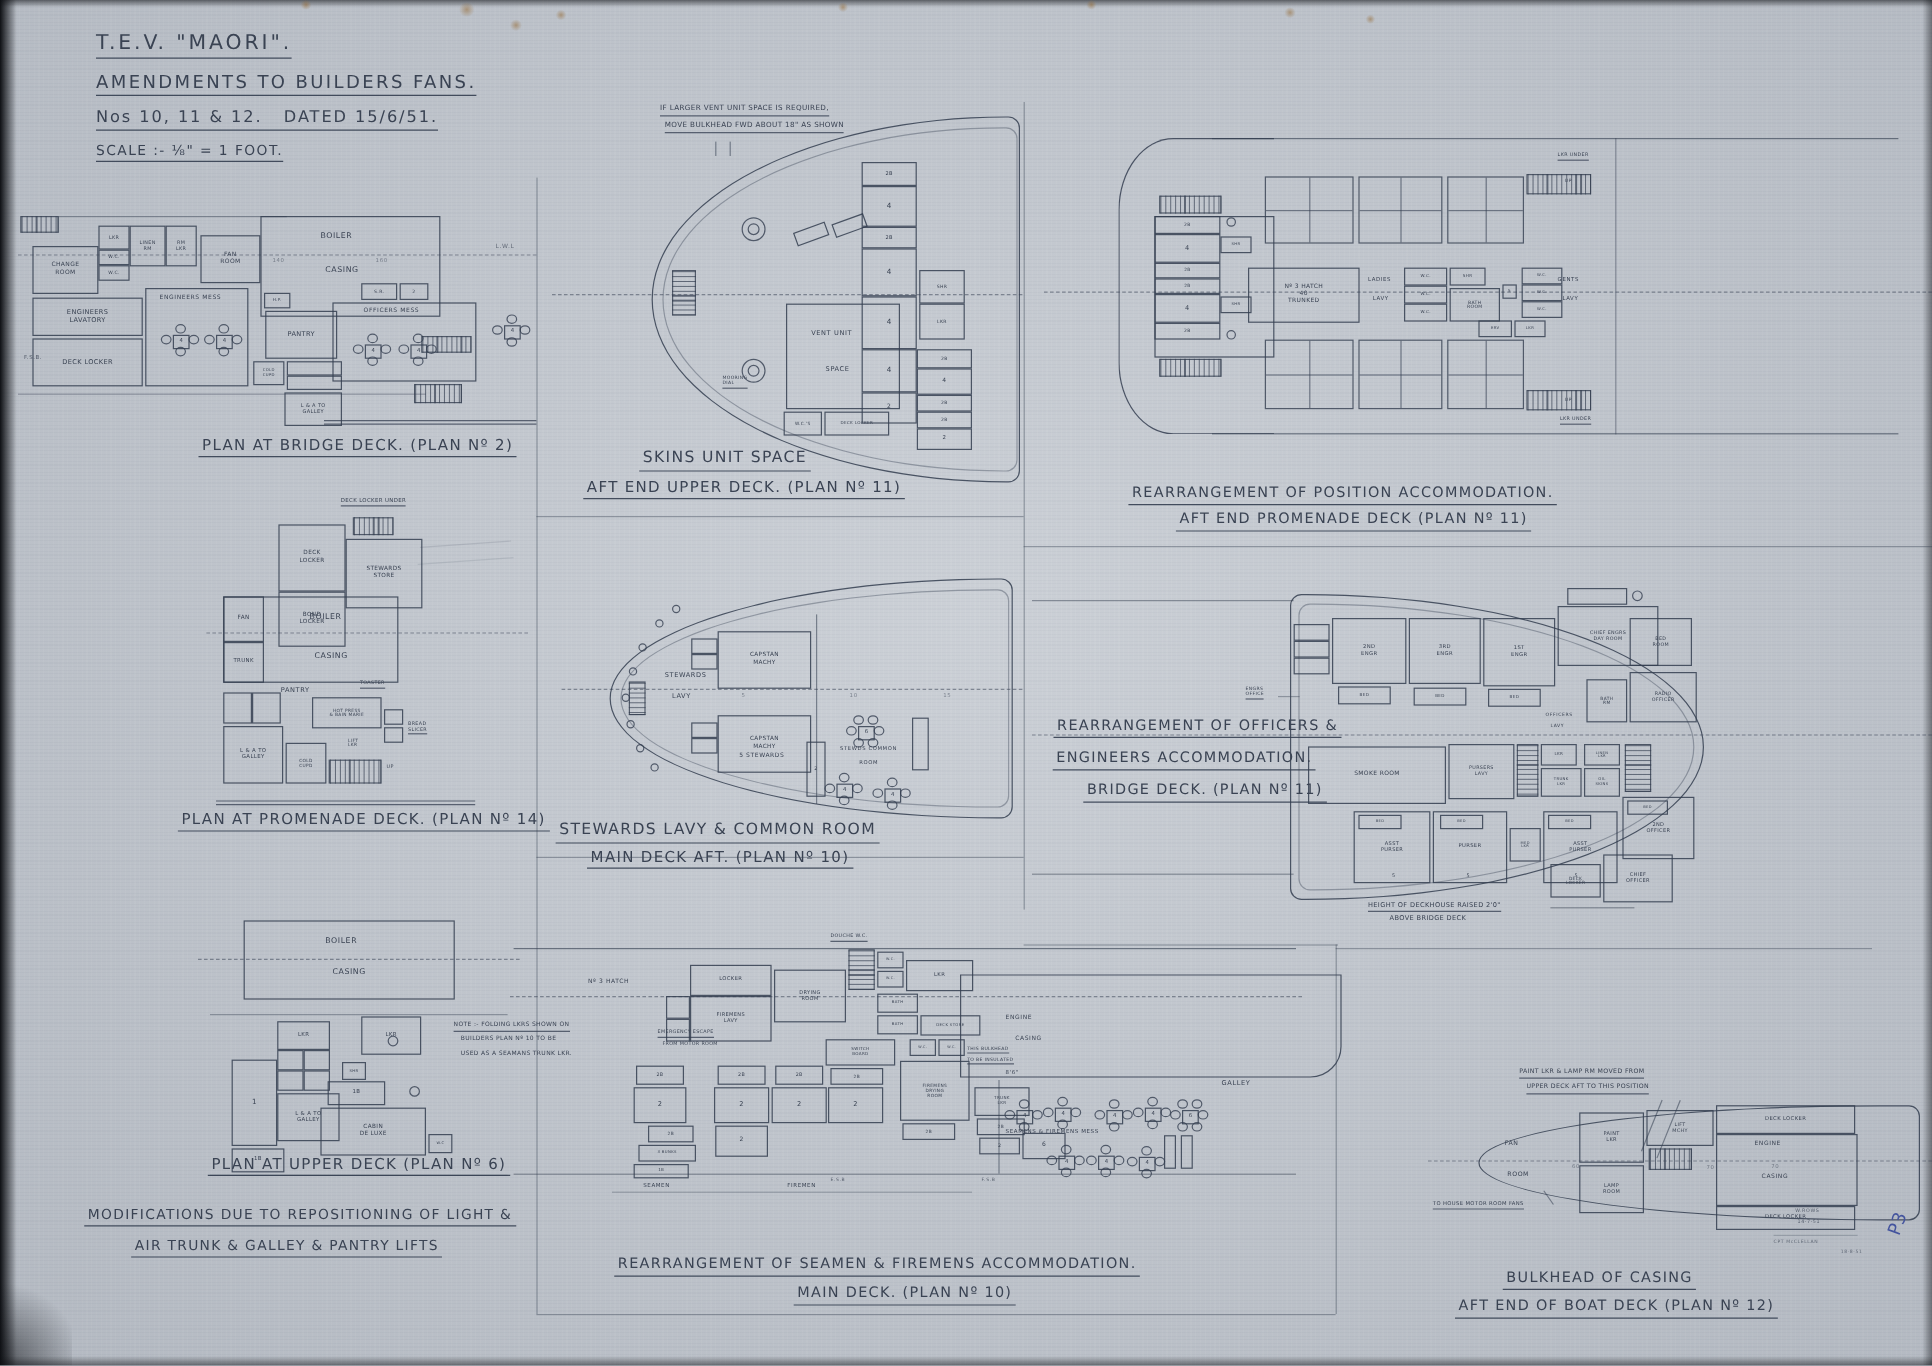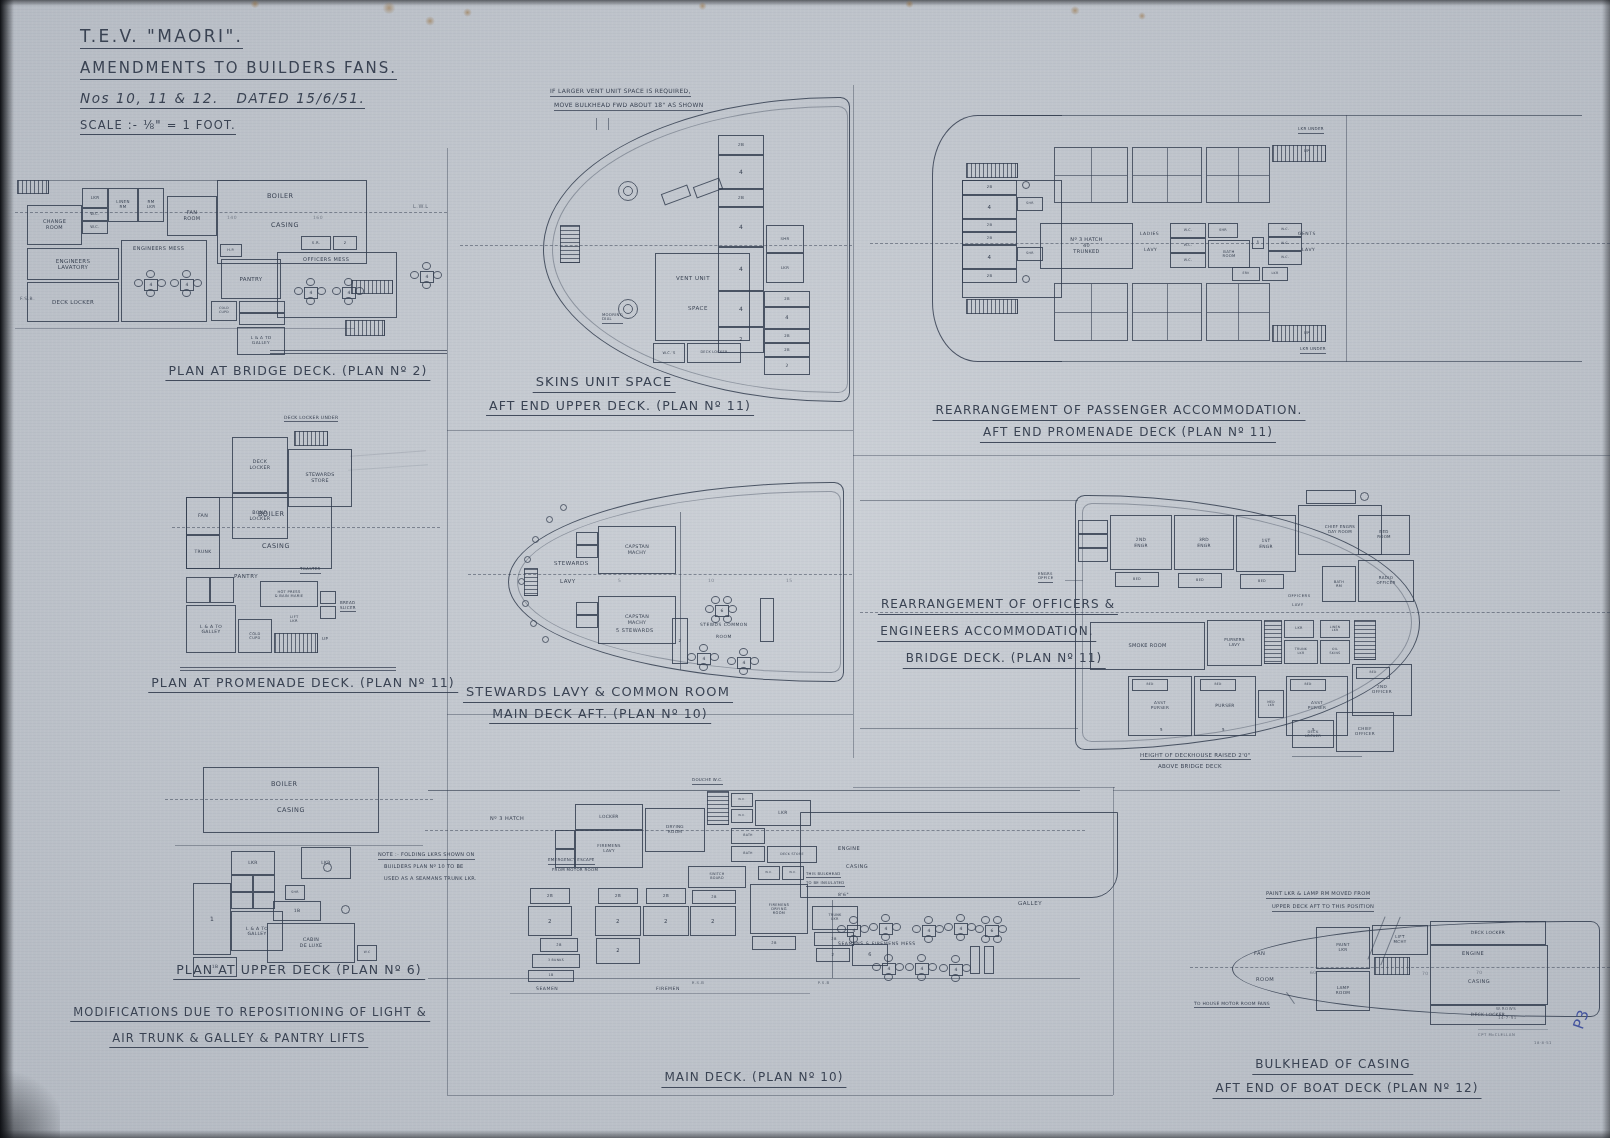--- a/index.html
+++ b/index.html
@@ -27,21 +27,21 @@
   .grid4{border:1px solid rgba(52,62,80,.8);}
   .circ{border:1px solid rgba(52,62,80,.8);border-radius:50%;}
   .tbl{}
   .tblc{position:absolute;left:7px;top:7px;width:12px;height:10px;border:1px solid rgba(52,62,80,.85);font-size:4.5px;display:flex;align-items:center;justify-content:center;}
   .seat{position:absolute;width:7px;height:6px;border:1px solid rgba(52,62,80,.8);border-radius:50%;}
   .blue{color:#44549e;}
   .titleblock{position:absolute;left:80px;top:26px;}
   .titleblock>div{display:table;border-bottom:1.4px solid rgba(52,62,80,.9);padding-bottom:2px;}
   .t1{font-size:17px;letter-spacing:2.4px;margin-bottom:10px;}
   .t2{font-size:15px;letter-spacing:2px;margin-bottom:10px;}
-  .t3{font-size:13.5px;letter-spacing:1.6px;margin-bottom:9px;font-style:italic;}
+  .t3{font-size:13.5px;letter-spacing:1.6px;margin-bottom:9px;}
   .t4{font-size:11.5px;letter-spacing:1.2px;}
   .edge{position:absolute;pointer-events:none;}
   .fox{position:absolute;border-radius:50%;pointer-events:none;background:radial-gradient(circle,rgba(150,108,55,.55),rgba(150,108,55,0) 70%);}
 </style>
 </head>
 <body>
 
 <div id="page">
   <div class="titleblock">
     <div class="t1">T.E.V. "MAORI".</div>
@@ -862,29 +862,30 @@
       <div class="el tick" style="left: 232px; top: 116px;">70</div>
       <div class="el tick" style="left: 286px; top: 115px;">70</div>
       <div class="el lbl" style="left: 306px; top: 152px; font-size: 4px; opacity: 0.75;">W.ROWS</div>
       <div class="el lbl" style="left: 308px; top: 161px; font-size: 4px; opacity: 0.75;">14·7·51</div>
       <div class="el lineEl" style="left: 288px; top: 174px; width: 70px; height: 1px; opacity: 0.3;"></div>
       <div class="el lbl" style="left: 288px; top: 178px; font-size: 3.8px; opacity: 0.7;">CPT McCLELLAN</div>
       <div class="el lbl" style="left: 344px; top: 186px; font-size: 3.8px; opacity: 0.7;">18·8·51</div>
       <div class="el blue lbl" style="left: 382px; top: 156px; font-size: 15px; transform: rotate(-70deg);">P3</div>
     </div>
     <div class="el cap" style="left: 298px; top: 364px; font-size: 12.5px;">PLAN AT BRIDGE DECK. (PLAN Nº 2)</div>
-    <div class="el cap" style="left: 303px; top: 676px; font-size: 12.5px;">PLAN AT PROMENADE DECK. (PLAN Nº 11)</div>
+    <div class="el cap" style="left: 303px; top: 676px; font-size: 12.5px;">PLAN AT PROMENADE DECK. (PLAN Nº 14)</div>
     <div class="el cap" style="left: 299px; top: 963px; font-size: 12.5px;">PLAN AT UPPER DECK (PLAN Nº 6)</div>
     <div class="el cap" style="left: 250px; top: 1006px; font-size: 11.5px;">MODIFICATIONS DUE TO REPOSITIONING OF LIGHT &amp;</div>
     <div class="el cap" style="left: 239px; top: 1032px; font-size: 11.5px;">AIR TRUNK &amp; GALLEY &amp; PANTRY LIFTS</div>
     <div class="el cap" style="left: 604px; top: 375px; font-size: 13px;">SKINS UNIT SPACE</div>
     <div class="el cap" style="left: 620px; top: 399px; font-size: 12.5px;">AFT END UPPER DECK. (PLAN Nº 11)</div>
     <div class="el cap" style="left: 598px; top: 685px; font-size: 13px;">STEWARDS LAVY &amp; COMMON ROOM</div>
     <div class="el cap" style="left: 600px; top: 707px; font-size: 12.5px;">MAIN DECK AFT. (PLAN Nº 10)</div>
-    <div class="el cap" style="left: 1119px; top: 404px; font-size: 12px;">REARRANGEMENT OF PASSENGER ACCOMMODATION.</div>
+    <div class="el cap" style="left: 1119px; top: 404px; font-size: 12px;">REARRANGEMENT OF POSITION ACCOMMODATION.</div>
     <div class="el cap" style="left: 1128px; top: 426px; font-size: 12px;">AFT END PROMENADE DECK (PLAN Nº 11)</div>
     <div class="el cap" style="left: 998px; top: 598px; font-size: 12px;">REARRANGEMENT OF OFFICERS &amp;</div>
     <div class="el cap" style="left: 987px; top: 625px; font-size: 12px;">ENGINEERS ACCOMMODATION.</div>
     <div class="el cap" style="left: 1004px; top: 652px; font-size: 12px;">BRIDGE DECK. (PLAN Nº 11)</div>
+    <div class="el cap" style="left: 731px; top: 1047px; font-size: 12px;">REARRANGEMENT OF SEAMEN &amp; FIREMENS ACCOMMODATION.</div>
     <div class="el cap" style="left: 754px; top: 1071px; font-size: 12px;">MAIN DECK. (PLAN Nº 10)</div>
     <div class="el cap" style="left: 1333px; top: 1058px; font-size: 12px;">BULKHEAD OF CASING</div>
     <div class="el cap" style="left: 1347px; top: 1082px; font-size: 12px;">AFT END OF BOAT DECK (PLAN Nº 12)</div>
   </div>
 
 </body></html>

